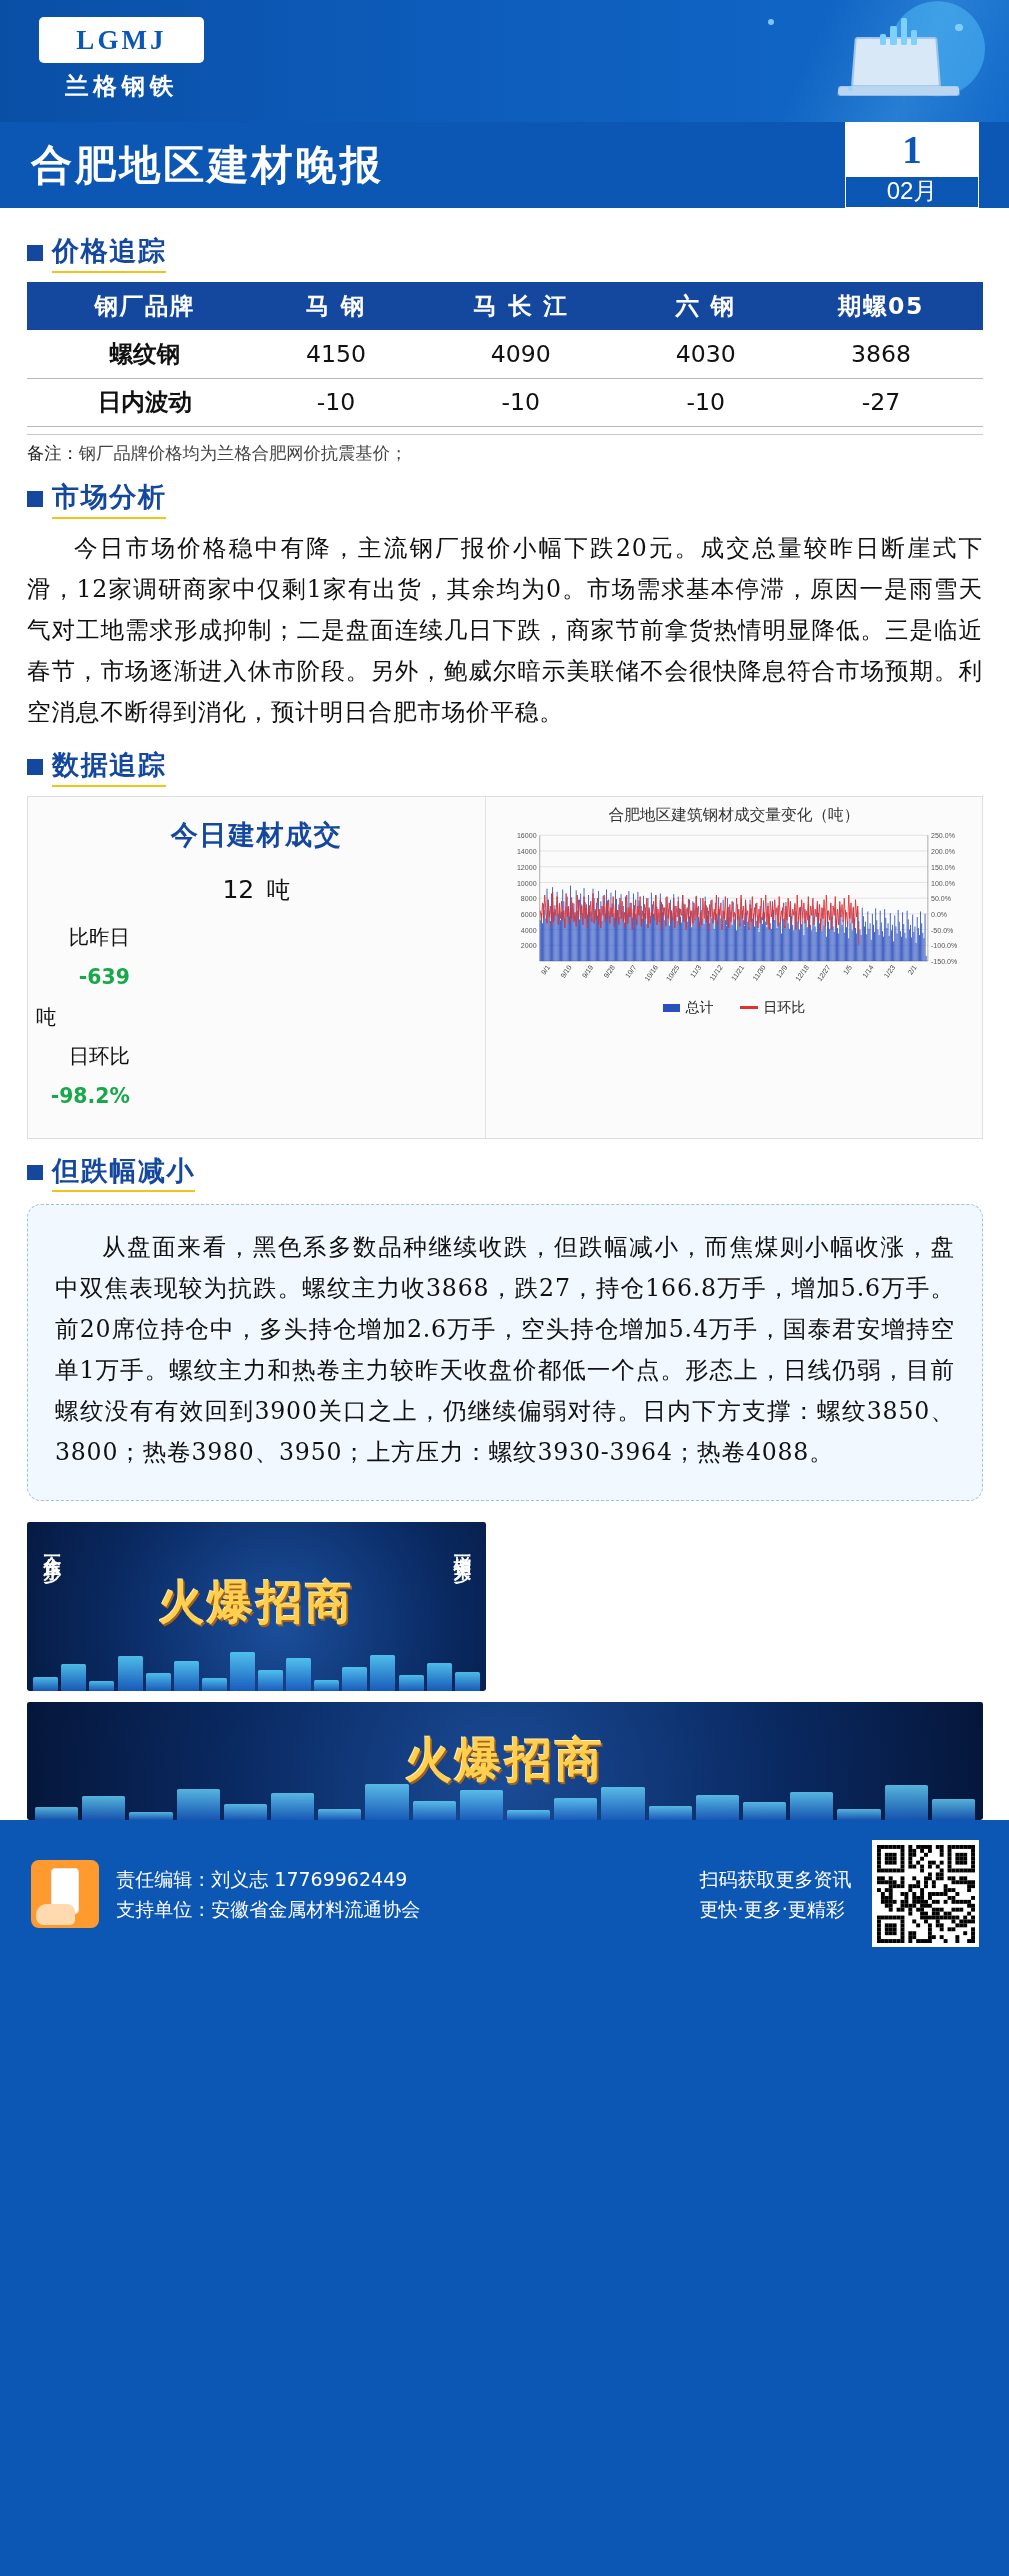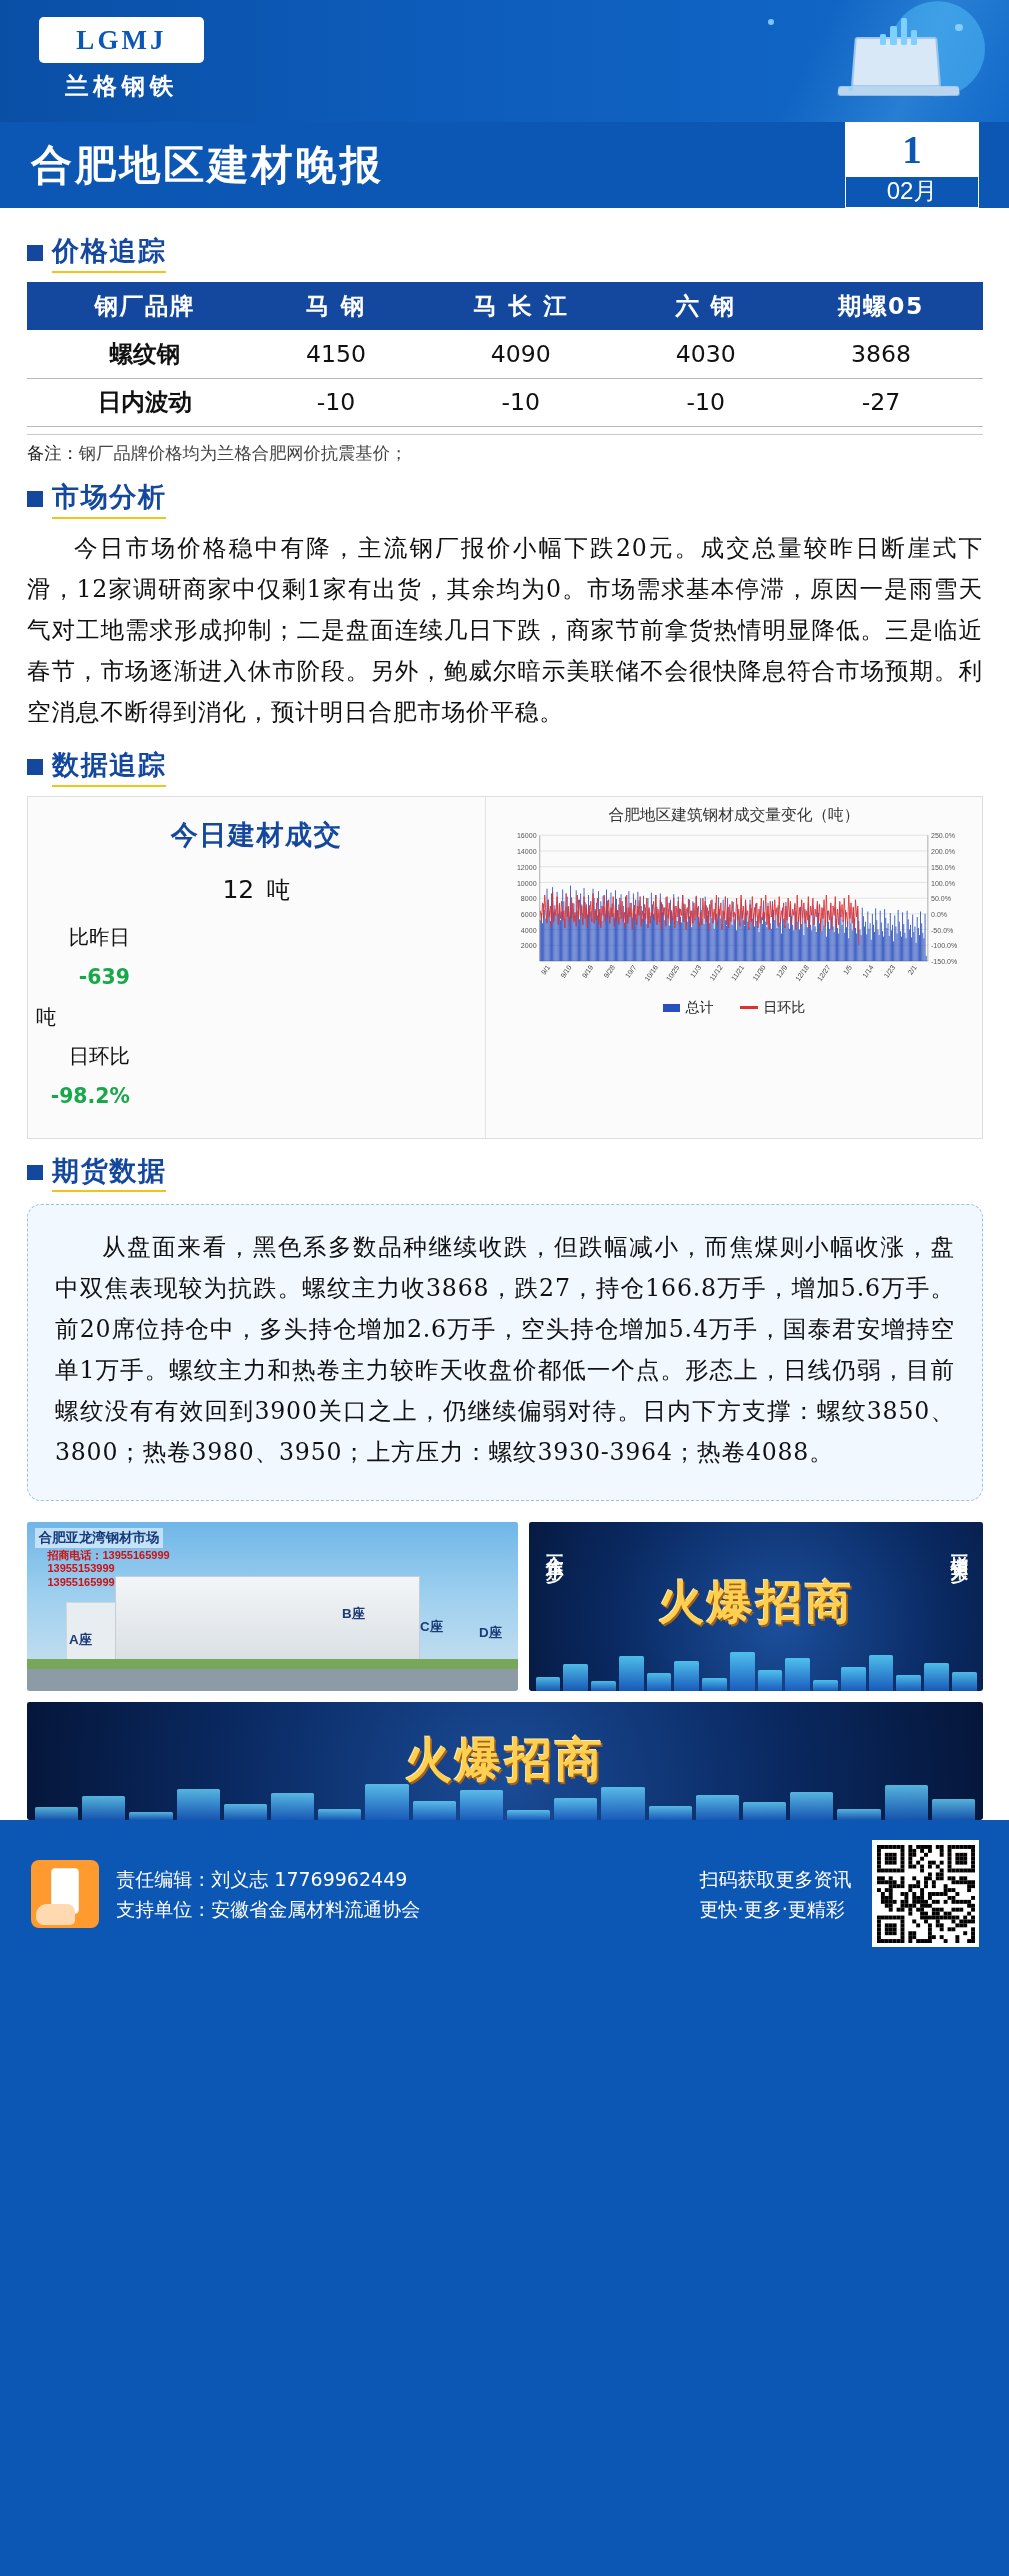--- a/index.html
+++ b/index.html
@@ -809,43 +809,29 @@
           </div>
           <div>
             <span class="key" style="background:#e03030;height:3.1px"></span><span>日环比</span>
           </div>
         </div>
       </div>
     </div>
 
     <div class="section-head">
       <span class="sq"></span>
-      <span class="txt">期货数据</span>
+      <span class="txt">但跌幅减小</span>
     </div>
     <div class="futures-box">
       <div class="futures-text">从盘面来看，黑色系多数品种继续收跌，但跌幅减小，而焦煤则小幅收涨，盘中双焦表现较为抗跌。螺纹主力收3868，跌27，持仓166.8万手，增加5.6万手。前20席位持仓中，多头持仓增加2.6万手，空头持仓增加5.4万手，国泰君安增持空单1万手。螺纹主力和热卷主力较昨天收盘价都低一个点。形态上，日线仍弱，目前螺纹没有有效回到3900关口之上，仍继续偏弱对待。日内下方支撑：螺纹3850、3800；热卷3980、3950；上方压力：螺纹3930-3964；热卷4088。</div>
     </div>
   </div>
 
   <div class="ads">
     <div class="ads-row">
-      <div class="ad ad1">
-        <div class="b2"></div>
-        <div class="sky-build"></div>
-        <div class="grass"></div>
-        <div class="road"></div>
-        <div class="title">合肥亚龙湾钢材市场</div>
-        <div class="red" style="white-space:pre-line">招商电话：13955165999
-13955153999
-13955165999</div>
-        <div class="lab" style="left:42px;bottom:42px;">A座</div>
-        <div class="lab" style="left:315px;bottom:68px;">B座</div>
-        <div class="lab" style="left:393px;bottom:55px;">C座</div>
-        <div class="lab" style="left:452px;bottom:49px;">D座</div>
-      </div>
 
       <div class="ad ad2">
         <div class="side left">合作一小步</div>
         <div class="side right">增销一大步</div>
         <div class="big">火爆招商</div>
         <div class="bars">
           <i style="height:14px"></i>
             <i style="height:27px"></i>
             <i style="height:9.4px"></i>
             <i style="height:35px"></i>

